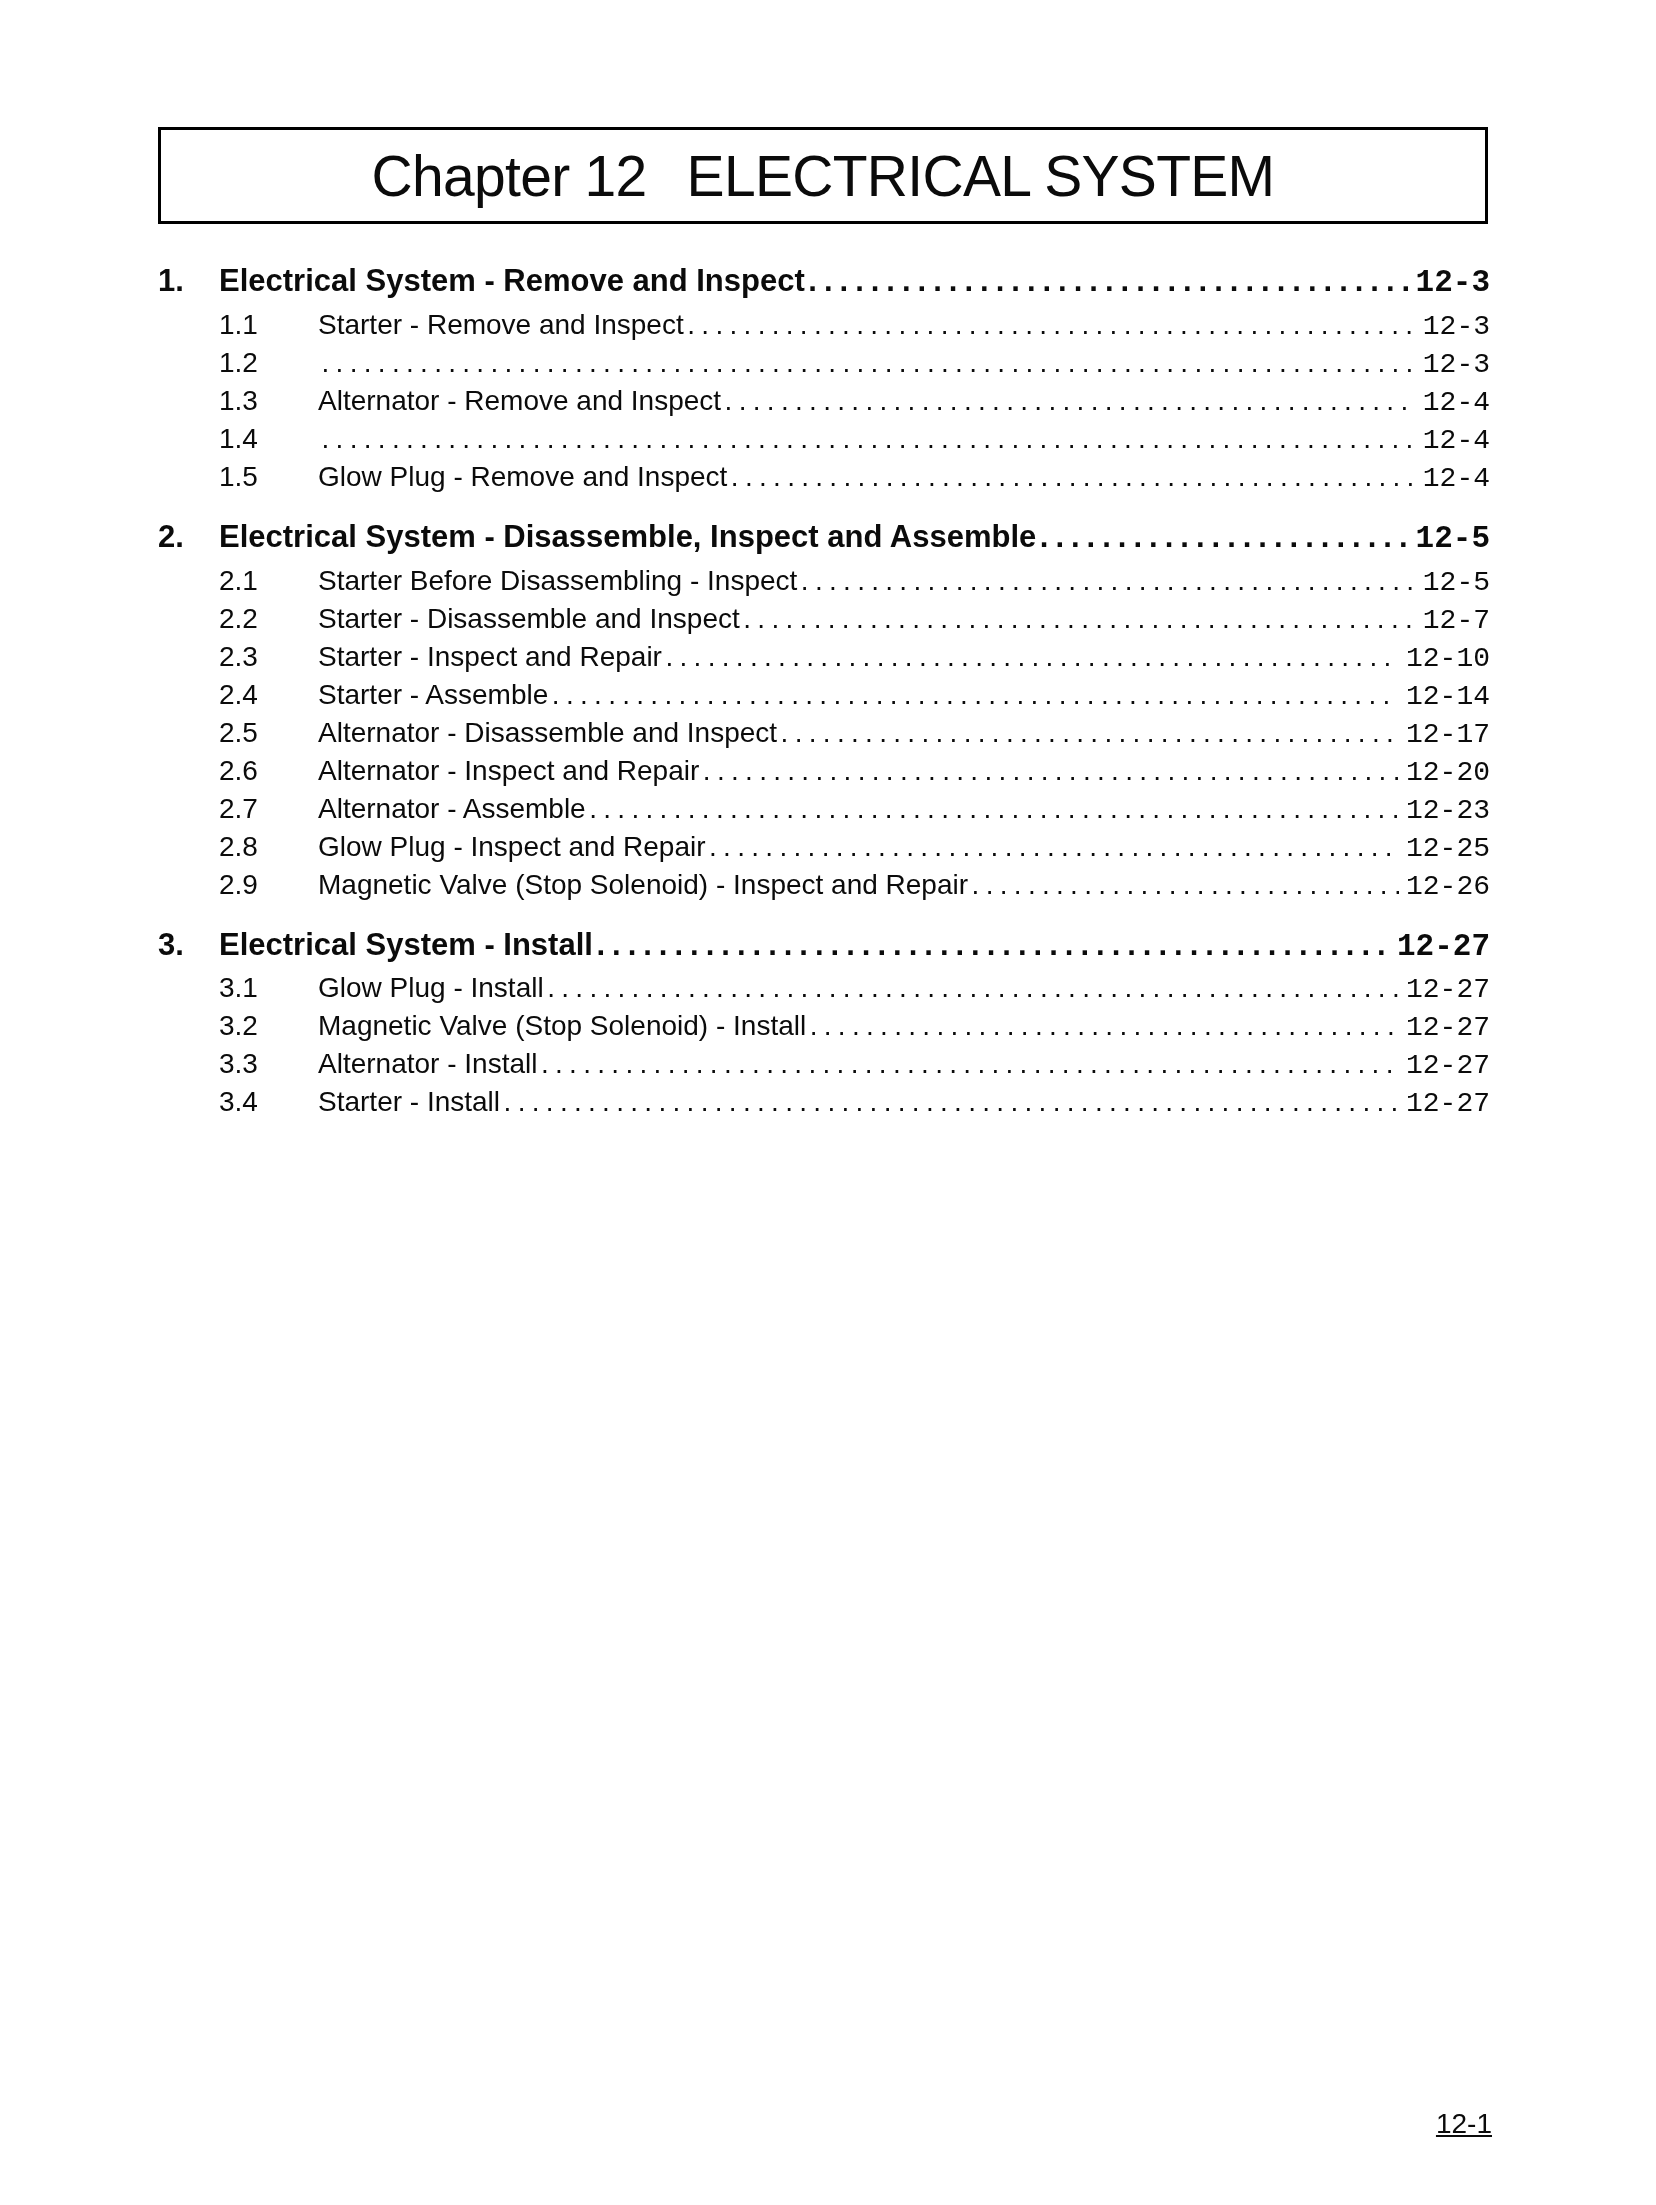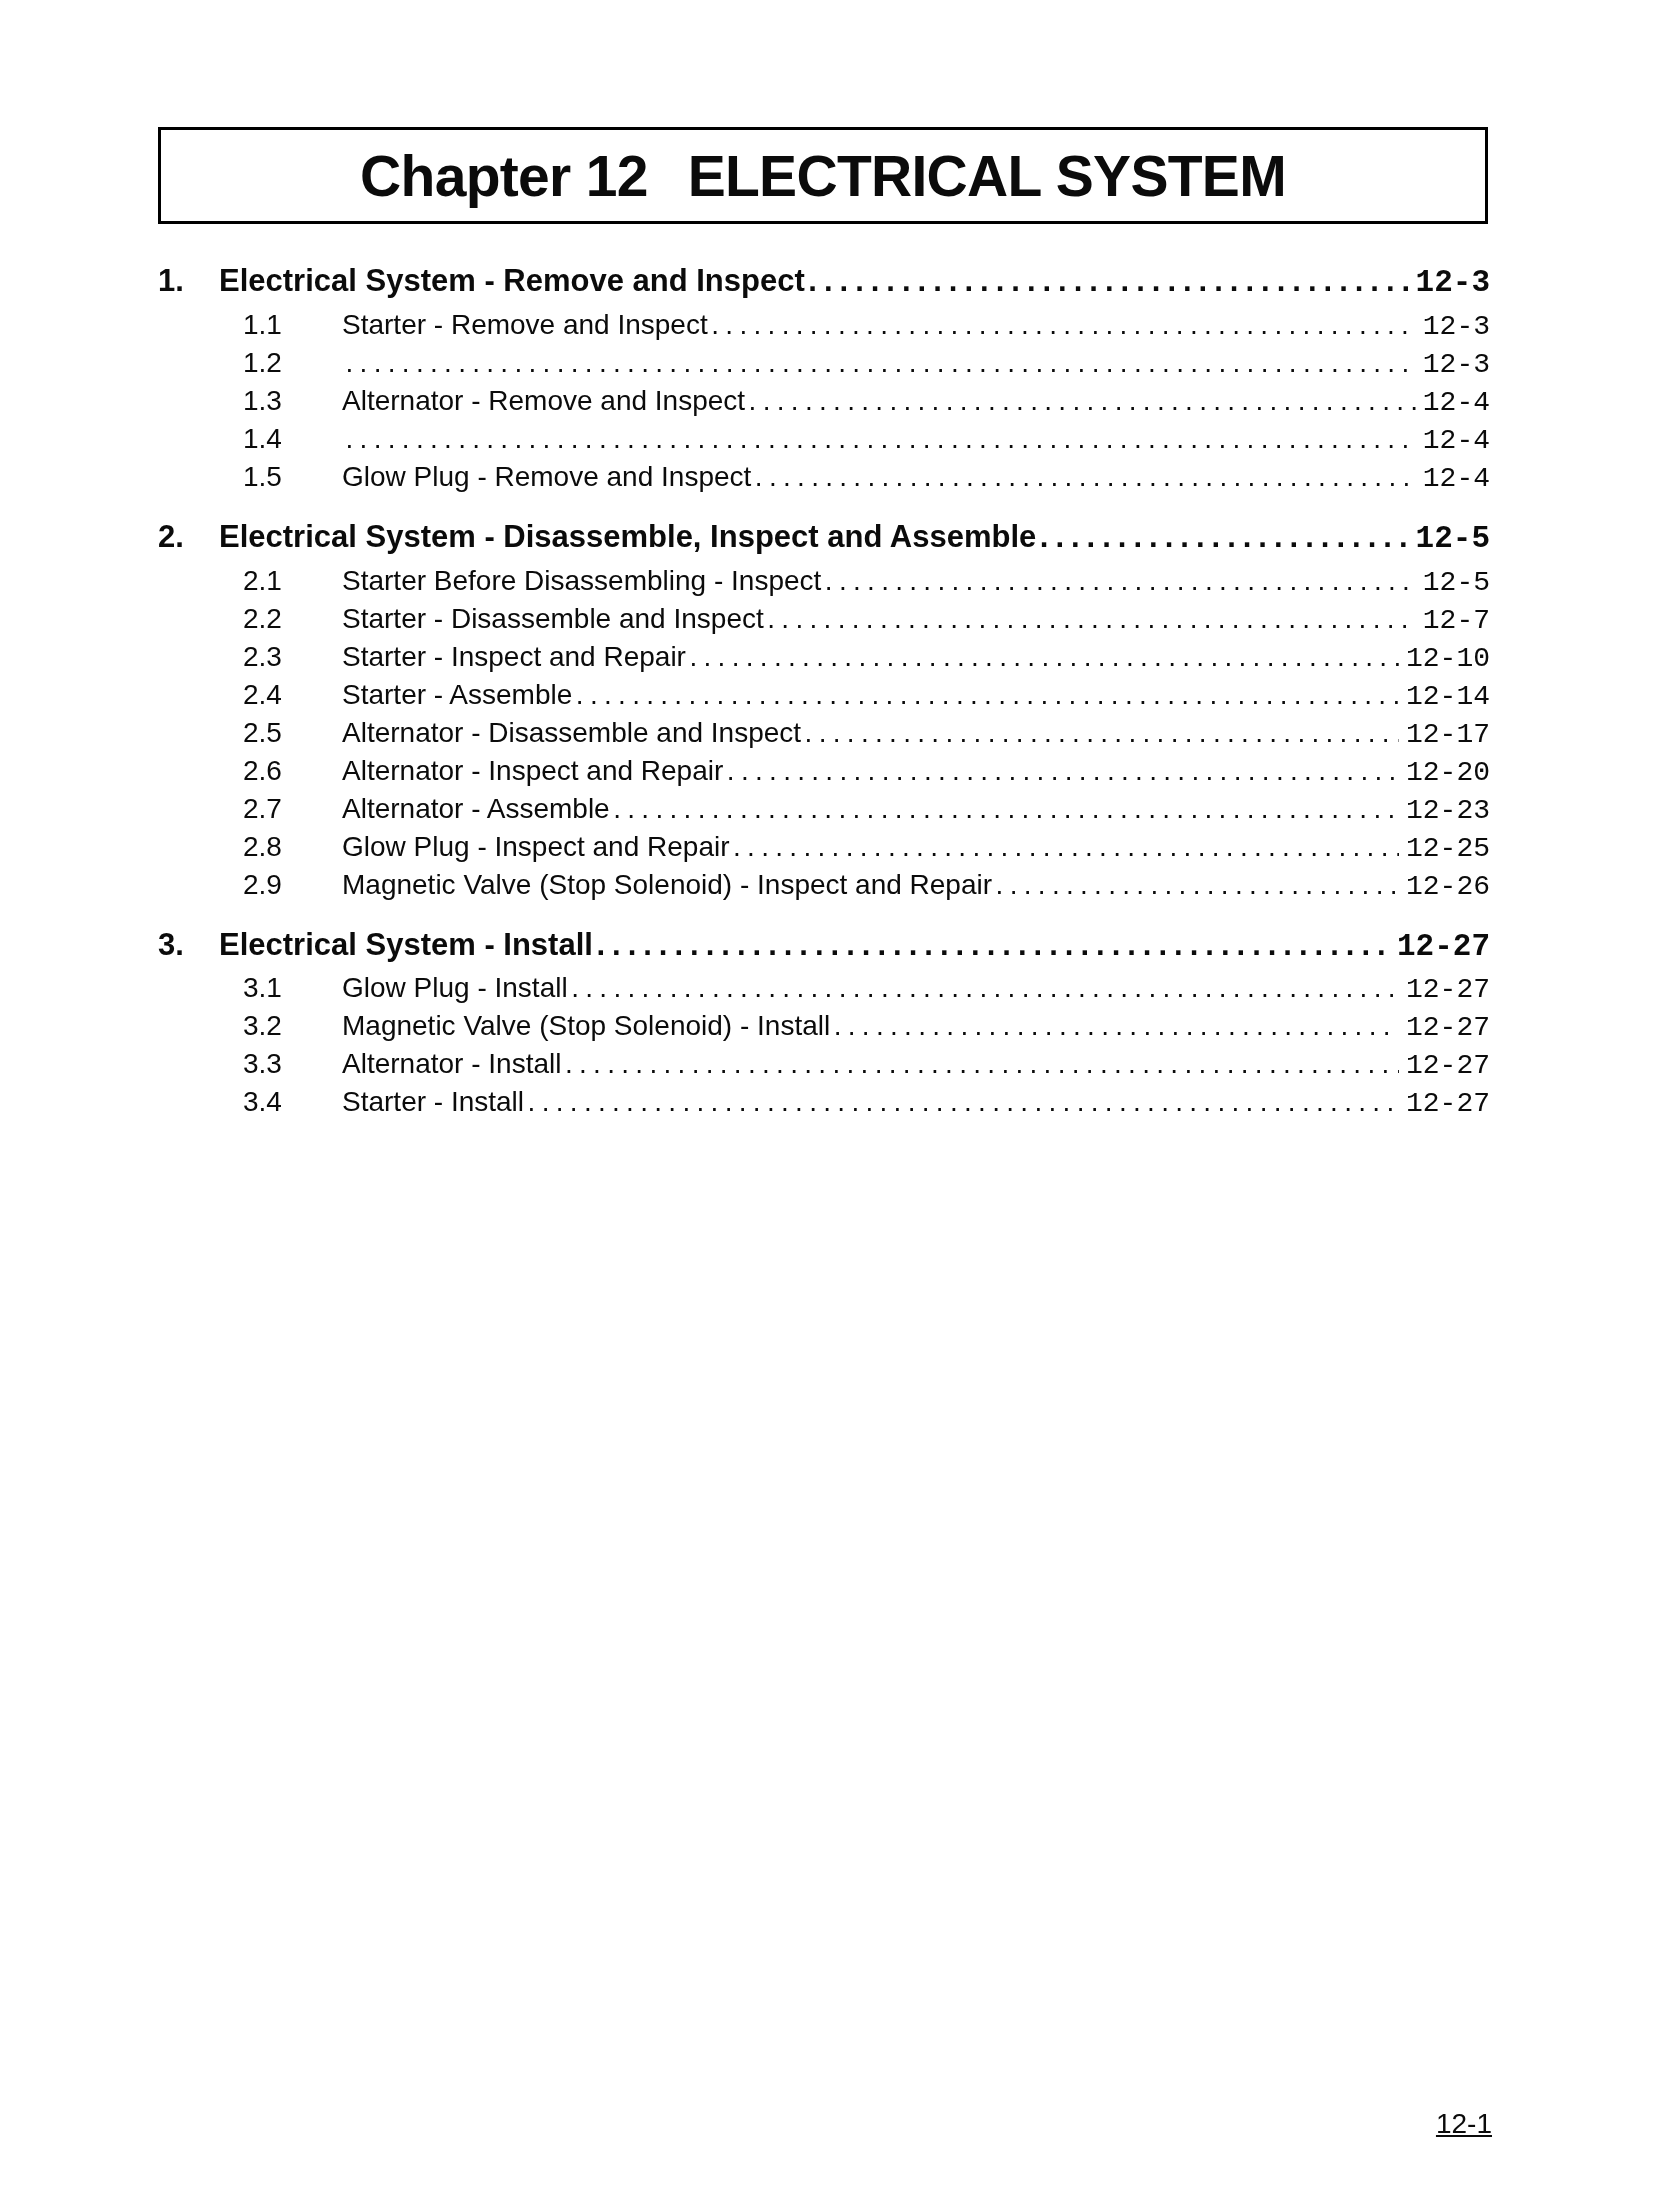--- a/index.html
+++ b/index.html
@@ -21,21 +21,21 @@
     width: 1330px;
     height: 97px;
     border: 3.5px solid #000;
     box-sizing: border-box;
     display: flex;
     align-items: center;
     justify-content: center;
   }
   .title-text {
     font-size: 57px;
-    font-weight: 700;
+    font-weight: 400;
     letter-spacing: -0.7px;
     white-space: nowrap;
     display: flex;
     align-items: flex-start;
   }
   .title-gap { display: inline-block; width: 40px; }
 
   
   .toc {
     position: absolute;
@@ -56,21 +56,21 @@
   .h-num { width: 61px; flex: none; }
   .toc-item {
     display: flex;
     align-items: baseline;
     font-size: 28px;
     font-weight: 400;
     line-height: 36px;
     margin-left: 61px;
     white-space: nowrap;
   }
-  .i-num { width: 99px; flex: none; margin-left: 24px; }
+  .i-num { width: 99px; flex: none; }
 
   .leader {
     flex: 1 1 auto;
     overflow: hidden;
     white-space: nowrap;
     min-width: 21px;
   }
   .leader::after {
     content: "........................................................................................................................................................................................................";
     letter-spacing: 6.3px;

